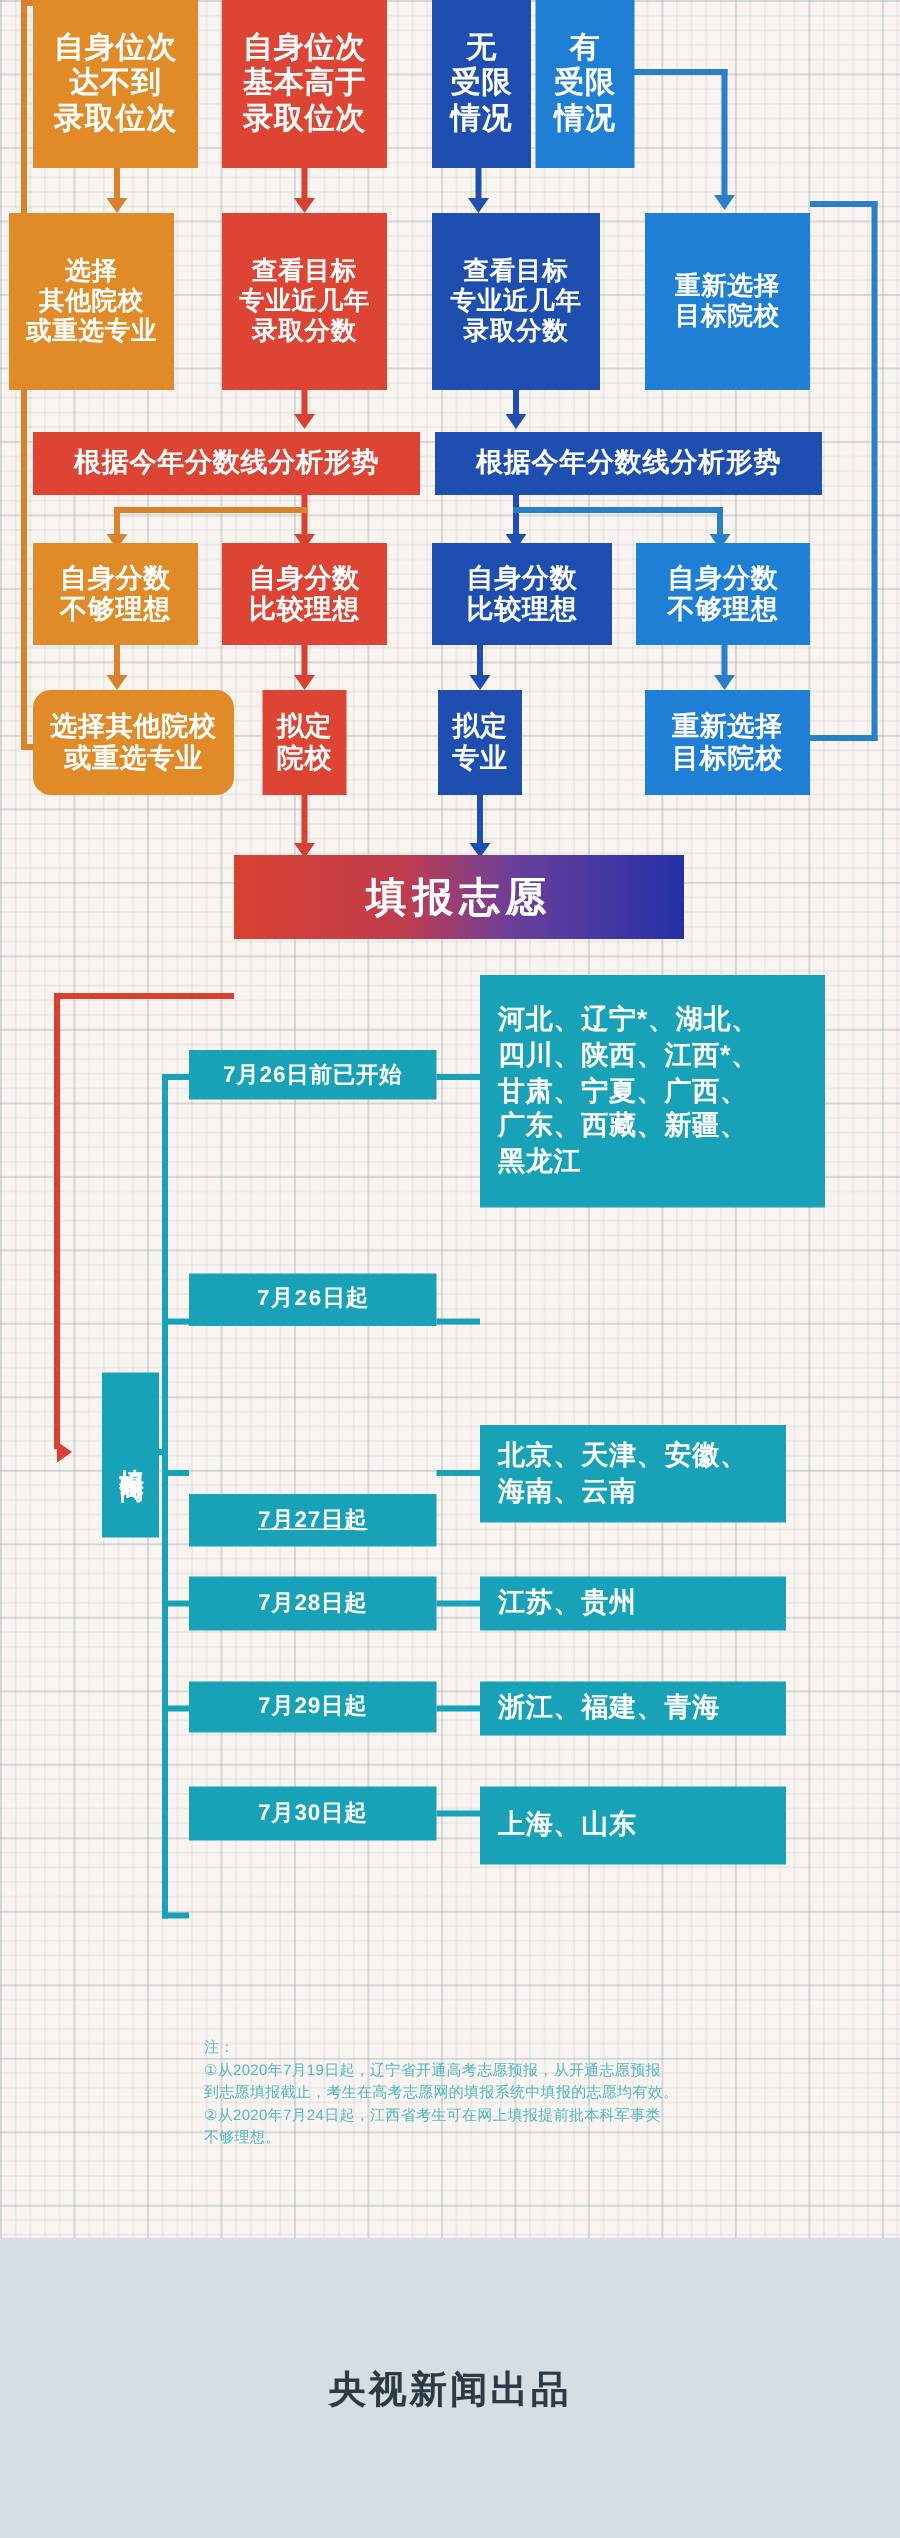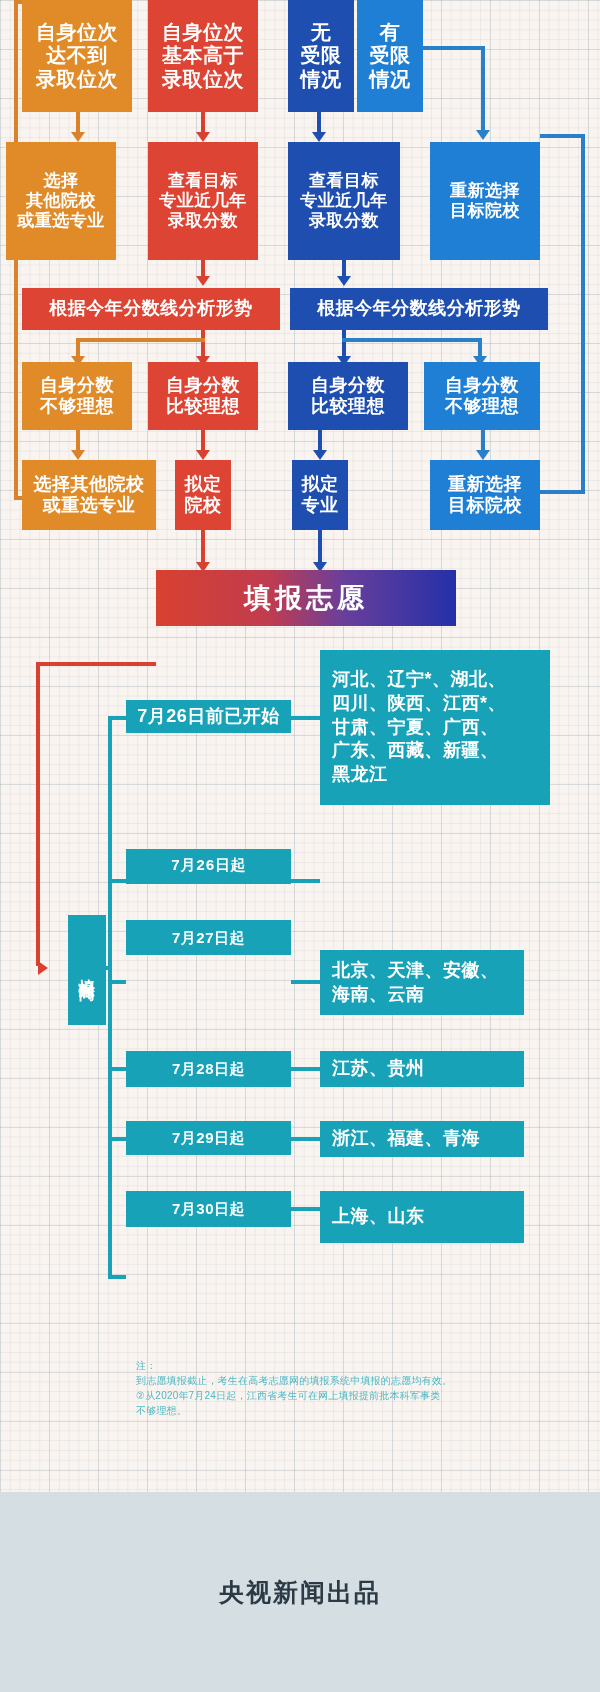--- a/index.html
+++ b/index.html
@@ -200,53 +200,53 @@
   <div class="box c-red" style="left:148px;top:362px;width:110px;height:68px;font-size:18px;">
     <span>自身分数<br>比较理想</span>
   </div>
   <div class="box c-darkblue" style="left:288px;top:362px;width:120px;height:68px;font-size:18px;">
     <span>自身分数<br>比较理想</span>
   </div>
   <div class="box c-blue" style="left:424px;top:362px;width:116px;height:68px;font-size:18px;">
     <span>自身分数<br>不够理想</span>
   </div>
 
-  <div class="box c-orange" style="left:22px;top:460px;width:134px;height:70px;font-size:18px;">
+  <div class="box c-orange" style="left:22px;top:460px;width:134px;height:70px;font-size:18px;border-radius:12px;">
     <span>选择其他院校<br>或重选专业</span>
   </div>
   <div class="box c-red" style="left:175px;top:460px;width:56px;height:70px;font-size:18px;">
     <span>拟定<br>院校</span>
   </div>
   <div class="box c-darkblue" style="left:292px;top:460px;width:56px;height:70px;font-size:18px;">
     <span>拟定<br>专业</span>
   </div>
   <div class="box c-blue" style="left:430px;top:460px;width:110px;height:70px;font-size:18px;">
     <span>重新选择<br>目标院校</span>
   </div>
 
   <div class="banner" style="left:156px;top:570px;width:300px;height:56px;font-size:27px;">
     <span>填报志愿</span>
   </div>
 
   <div class="vlabel" style="left:68px;top:915px;width:38px;height:110px;font-size:16px;">
     <span>填报时间</span>
   </div>
 
-  <div class="box c-teal" style="left:126px;top:700px;width:165px;height:33px;font-size:18px;">
+  <div class="box c-teal" style="left:126px;top:700px;width:165px;height:33px;font-size:15px;">
     <span>7月26日前已开始</span>
   </div>
   <div class="box c-teal" style="left:320px;top:650px;width:230px;height:155px;font-size:18px;justify-content:flex-start;padding-left:12px;text-align:left;line-height:1.32;">
     <span>河北、辽宁*、湖北、<br>四川、陕西、江西*、<br>甘肃、宁夏、广西、<br>广东、西藏、新疆、<br>黑龙江</span>
   </div>
 
   <div class="box c-teal" style="left:126px;top:849px;width:165px;height:35px;font-size:15px;font-family:Liberation Mono, monospace;">
     <span>7月26日起</span>
   </div>
 
-  <div class="box c-teal" style="left:126px;top:920px;width:165px;height:35px;font-size:15px;">
+  <div class="box c-teal" style="left:126px;top:996px;width:165px;height:35px;font-size:15px;text-decoration:underline;">
     <span>7月27日起</span>
   </div>
   <div class="box c-teal" style="left:320px;top:950px;width:204px;height:65px;font-size:18px;justify-content:flex-start;padding-left:12px;text-align:left;line-height:1.32;">
     <span>北京、天津、安徽、<br>海南、云南</span>
   </div>
 
   <div class="box c-teal" style="left:126px;top:1051px;width:165px;height:36px;font-size:15px;">
     <span>7月28日起</span>
   </div>
   <div class="box c-teal" style="left:320px;top:1051px;width:204px;height:36px;font-size:18px;justify-content:flex-start;padding-left:12px;text-align:left;">
@@ -262,20 +262,21 @@
 
   <div class="box c-teal" style="left:126px;top:1191px;width:165px;height:36px;font-size:15px;">
     <span>7月30日起</span>
   </div>
   <div class="box c-teal" style="left:320px;top:1191px;width:204px;height:52px;font-size:18px;justify-content:flex-start;padding-left:12px;text-align:left;">
     <span>上海、山东</span>
   </div>
 
   <div class="note" style="left:136px;top:1358px;">
     <div>注：</div>
+    <div>①从2020年7月19日起，辽宁省开通高考志愿预报，从开通志愿预报</div>
     <div>到志愿填报截止，考生在高考志愿网的填报系统中填报的志愿均有效。</div>
     <div>②从2020年7月24日起，江西省考生可在网上填报提前批本科军事类</div>
     <div>不够理想。</div>
   </div>
 
   <div class="footer">
     <span class="footer-text">央视新闻出品</span>
   </div>
 
 </div>

